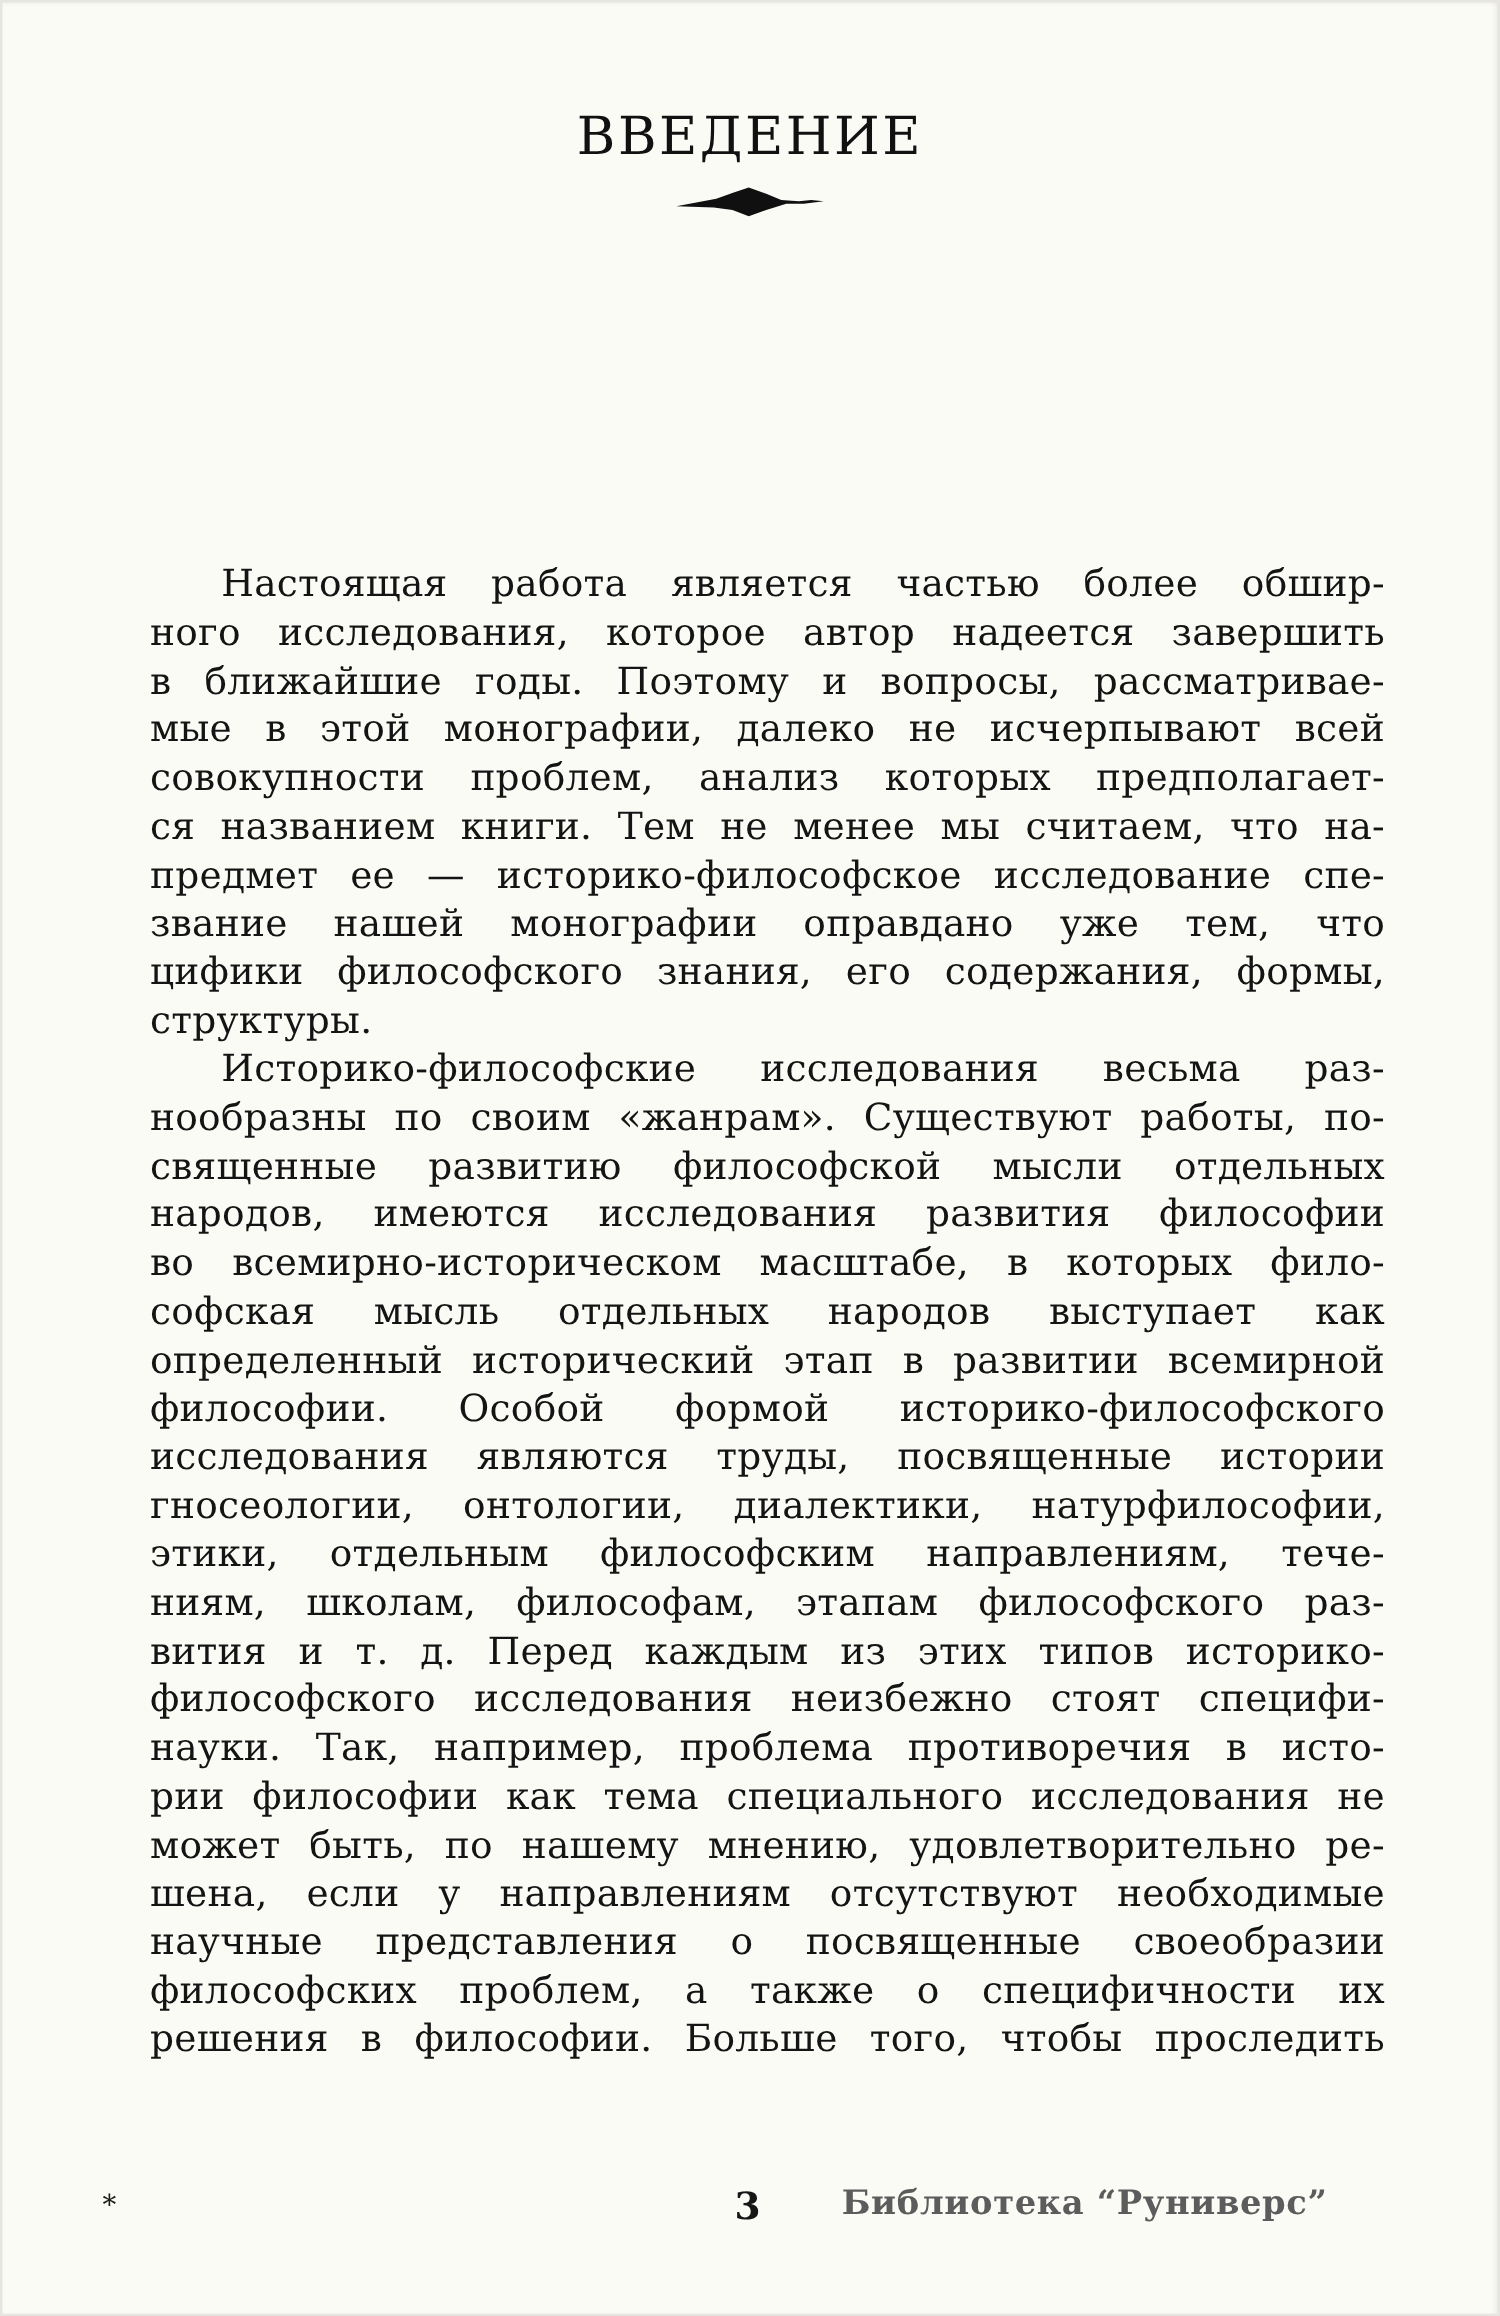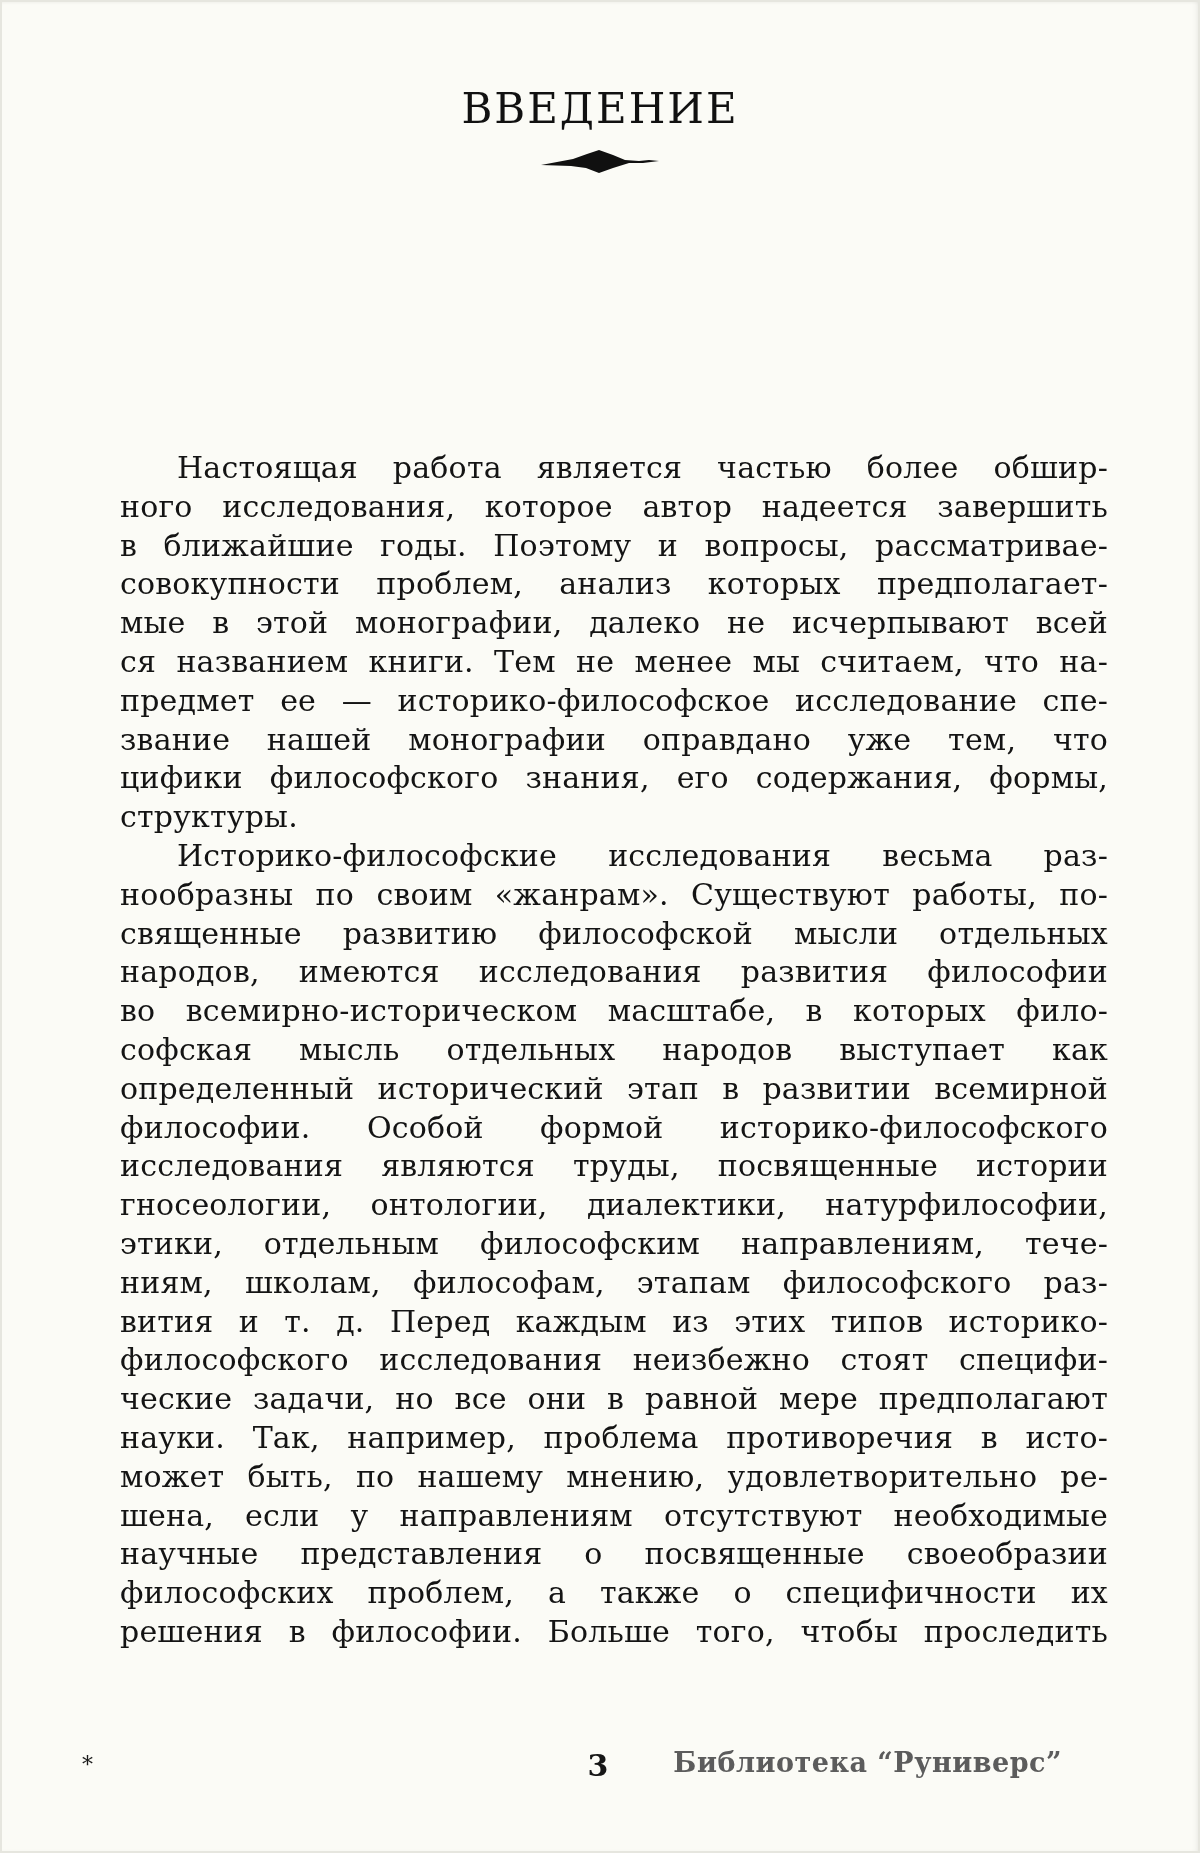--- a/index.html
+++ b/index.html
@@ -57,43 +57,43 @@
   <h1 class="title">ВВЕДЕНИЕ</h1>
 
   <svg class="ornament" viewBox="0 0 122 30" aria-hidden="true">
     <path d="M2 18 L34 12 L48 7 L60 3 L74 8 L86 13 L100 14 L110 13 L120 14 L112 15 L104 16 L90 16 L74 21 L60 26 L47 21 L32 19 Z" fill="#101010"></path>
   </svg>
 
   <div class="body-text">
     <div class="line indent">Настоящая работа является частью более обшир-</div>
     <div class="line">ного исследования, которое автор надеется завершить</div>
     <div class="line">в ближайшие годы. Поэтому и вопросы, рассматривае-</div>
+    <div class="line">мые в этой монографии, далеко не исчерпывают всей</div>
     <div class="line">совокупности проблем, анализ которых предполагает-</div>
-    <div class="line">мые в этой монографии, далеко не исчерпывают всей</div>
     <div class="line">ся названием книги. Тем не менее мы считаем, что на-</div>
     <div class="line">предмет ее — историко-философское исследование спе-</div>
     <div class="line">звание нашей монографии оправдано уже тем, что</div>
     <div class="line">цифики философского знания, его содержания, формы,</div>
     <div class="line para-end">структуры.</div>
     <div class="line indent">Историко-философские исследования весьма раз-</div>
     <div class="line">нообразны по своим «жанрам». Существуют работы, по-</div>
     <div class="line">священные развитию философской мысли отдельных</div>
     <div class="line">народов, имеются исследования развития философии</div>
     <div class="line">во всемирно-историческом масштабе, в которых фило-</div>
     <div class="line">софская мысль отдельных народов выступает как</div>
     <div class="line">определенный исторический этап в развитии всемирной</div>
     <div class="line">философии. Особой формой историко-философского</div>
     <div class="line">исследования являются труды, посвященные истории</div>
     <div class="line">гносеологии, онтологии, диалектики, натурфилософии,</div>
     <div class="line">этики, отдельным философским направлениям, тече-</div>
     <div class="line">ниям, школам, философам, этапам философского раз-</div>
     <div class="line">вития и т. д. Перед каждым из этих типов историко-</div>
     <div class="line">философского исследования неизбежно стоят специфи-</div>
-    <div class="line">ческие задачи, но все они в равной мере предполагают</div>
     <div class="line">науки. Так, например, проблема противоречия в исто-</div>
+    <div class="line">рии философии как тема специального исследования не</div>
     <div class="line">может быть, по нашему мнению, удовлетворительно ре-</div>
     <div class="line">шена, если у направлениям отсутствуют необходимые</div>
     <div class="line">научные представления о посвященные своеобразии</div>
     <div class="line">философских проблем, а также о специфичности их</div>
     <div class="line">решения в философии. Больше того, чтобы проследить</div>
   </div>
 
   <div class="footnote-mark">*</div>
   <div class="page-number">3</div>
   <div class="watermark">Библиотека “Руниверс”</div>

